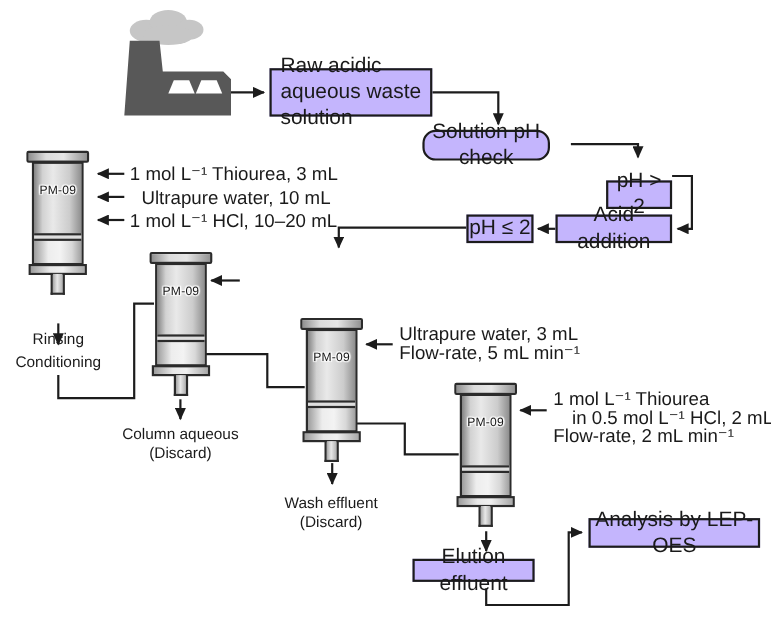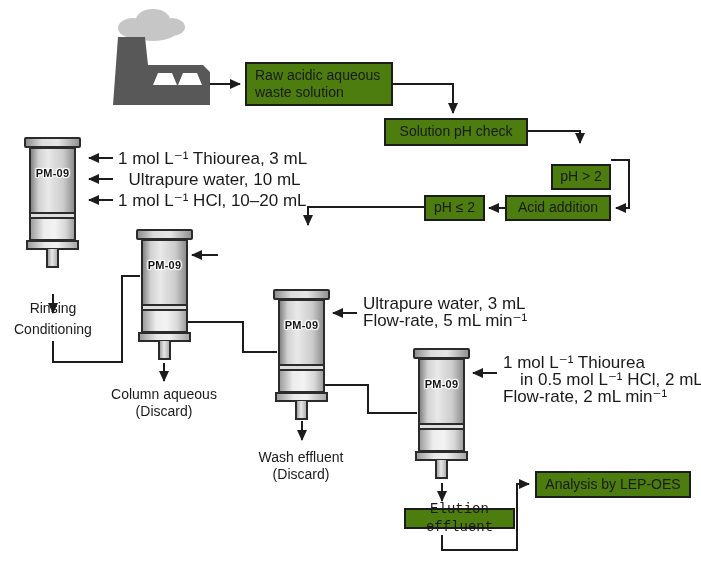--- a/index.html
+++ b/index.html
@@ -2,52 +2,52 @@
 <html><head>
 <meta charset="utf-8">
 <style>
   html,body{margin:0;padding:0;background:#fff;}
   #stage{
     position:relative;width:701px;height:575px;background:#ffffff;
     font-family:"Liberation Sans","DejaVu Sans",sans-serif;color:#1a1a1a;overflow:hidden;
   }
   
   .fbox{
-    position:absolute;box-sizing:border-box;background:#4d7c0f;border:2px solid #1c1c1c;
+    position:absolute;box-sizing:border-box;background:#c4b5fd;border:2px solid #1c1c1c;
     display:flex;align-items:center;justify-content:center;text-align:center;
-    font-size:14px;line-height:1.25;z-index:3;
+    font-size:19px;line-height:1.25;z-index:3;
   }
   .fbox.left-align{justify-content:flex-start;text-align:left;padding-left:8px;}
   #box-raw{left:245px;top:62px;width:148px;height:44px;}
-  #box-phcheck{left:384px;top:118px;width:144px;height:28px;}
+  #box-phcheck{left:384px;top:118px;width:116px;height:28px;border-radius:12px;}
   #box-phgt{left:551px;top:164px;width:60px;height:26px;}
   #box-phle{left:424px;top:195px;width:61px;height:26px;}
   #box-acid{left:505px;top:195px;width:106px;height:26px;}
-  #box-elution{left:404px;top:508px;width:111px;height:21px;font-family:Liberation Mono, monospace;}
+  #box-elution{left:375px;top:508px;width:111px;height:21px;}
   #box-analysis{left:535px;top:471px;width:156px;height:27px;}
   
   .column{position:absolute;width:57px;height:132px;z-index:2;}
   .col-cap{position:absolute;left:0;top:0;width:57px;height:11px;box-sizing:border-box;
     border:2px solid #2b2b2b;border-radius:2px;
     background:linear-gradient(to right,#8f8f8f,#dcdcdc 30%,#e6e6e6 60%,#939393);}
   .col-body{position:absolute;left:5px;top:10px;width:47px;height:94px;box-sizing:border-box;
     border:2px solid #2b2b2b;
     background:linear-gradient(to right,#848484 0%,#d2d2d2 18%,#e9e9e9 40%,#cccccc 75%,#8e8e8e 100%);}
   .col-band{position:absolute;left:0;top:63px;width:100%;height:7px;box-sizing:border-box;
     border-top:2px solid #2b2b2b;border-bottom:2px solid #2b2b2b;background:#dedede;}
   .col-lower{position:absolute;left:0;top:70px;width:100%;bottom:0;
     background:linear-gradient(to right,#9d9d9d 0%,#ededed 30%,#f3f3f3 55%,#d8d8d8 80%,#a0a0a0 100%);}
   .col-rim{position:absolute;left:2px;top:103px;width:53px;height:10px;box-sizing:border-box;
     border:2px solid #2b2b2b;
     background:linear-gradient(to right,#9d9d9d,#e8e8e8 35%,#f0f0f0 60%,#a8a8a8);}
   .col-stem{position:absolute;left:22px;top:112px;width:13px;height:19px;box-sizing:border-box;
     border:2px solid #2b2b2b;border-top:none;
     background:linear-gradient(to right,#a5a5a5,#e8e8e8 45%,#b0b0b0);}
   .col-label{position:absolute;left:0;top:30px;width:100%;text-align:center;
-    font-size:11px;font-weight:bold;color:#141414;letter-spacing:0.2px;
+    font-size:11px;font-weight:normal;color:#141414;letter-spacing:0.2px;
     text-shadow:0 0 2px #fff,0 0 2px #fff,1px 1px 1px #fff,-1px -1px 1px #fff,1px -1px 1px #fff,-1px 1px 1px #fff;}
   #column-1{left:24px;top:137px;}
   #column-2{left:136px;top:229px;}
   #column-3{left:273px;top:289px;}
   #column-4{left:413px;top:348px;}
   
   .ann{position:absolute;font-size:17px;line-height:21px;white-space:nowrap;z-index:3;}
   .ann2{line-height:17px;}
   .indent4{padding-left:4px;text-align:center;}
   .indent17{padding-left:17px;}

